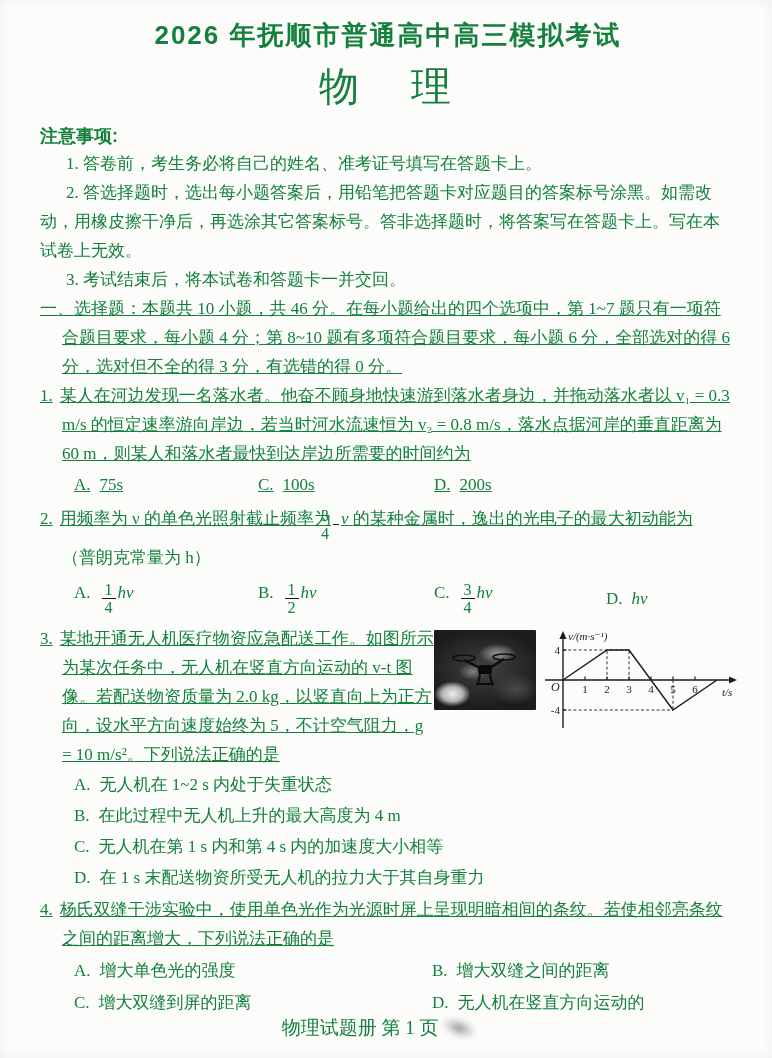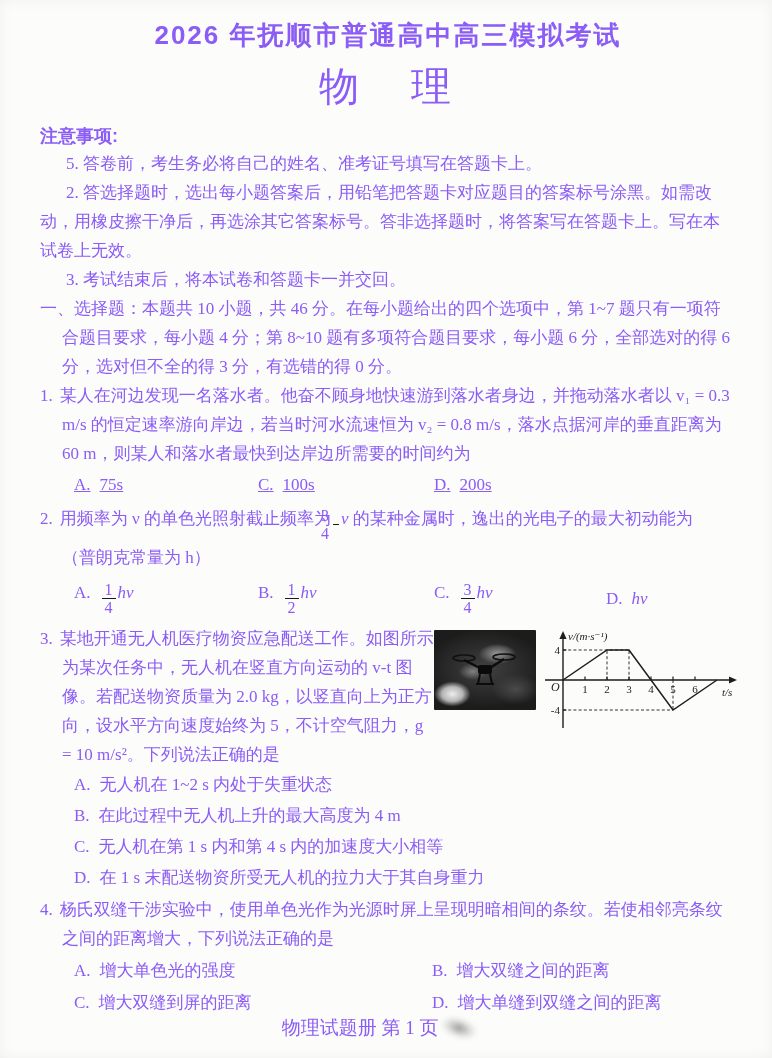--- a/index.html
+++ b/index.html
@@ -1,28 +1,28 @@
 <!DOCTYPE html>
 <html><head>
 <meta charset="utf-8">
 <style>
   html,body{margin:0;padding:0;background:#e8e8e6;}
   .page{position:relative;width:772px;height:1058px;margin:0 auto;background:#fcfcfb;
-        font-family:"Liberation Serif","DejaVu Serif",serif;color:#8b5cf6;overflow:hidden;
+        font-family:"Liberation Serif","DejaVu Serif",serif;color:#15803d;overflow:hidden;
         box-shadow:inset 0 0 14px rgba(0,0,0,0.05);}
   .content{padding:18px 36px 0 40px;}
   h1.title{margin:0;text-align:center;font-family:"Liberation Sans","DejaVu Sans",sans-serif;
            font-weight:700;font-size:26px;line-height:34px;letter-spacing:2px;}
   h2.subject{margin:9px 0 0;text-align:center;font-family:"Liberation Sans","DejaVu Sans",sans-serif;
            font-weight:400;font-size:40px;line-height:50px;letter-spacing:6px;}
   h3.notice-h{margin:12px 0 0;font-family:"Liberation Sans","DejaVu Sans",sans-serif;
            font-weight:700;font-size:18px;line-height:26px;}
   p{margin:0;font-size:17px;line-height:29px;}
   .ind{text-indent:26px;}
-  .hang{padding-left:22px;text-indent:-22px;}
+  .hang{padding-left:22px;text-indent:-22px;text-decoration:underline;}
   .qno{padding-right:7px;}
   .opts4{display:grid;grid-template-columns:184px 176px 172px 1fr;padding-left:34px;
          font-size:17px;line-height:33px;margin:0;text-decoration:underline;}
   .olab{padding-right:9px;}
   .opts-frac{display:grid;grid-template-columns:184px 176px 172px 1fr;padding-left:34px;
          font-size:17px;align-items:center;margin:4px 0 2px;min-height:46px;}
   .fr{display:inline-block;text-align:center;vertical-align:-0.95em;line-height:1.1;
       font-size:16px;margin:0 2px;}
   .fr .n{display:block;padding:0 3px;}
   .fr .d{display:block;border-top:1.4px solid #1a1a1a;padding:0 3px;}
@@ -52,21 +52,21 @@
 </head>
 <body>
 
 <div class="page">
   <div class="content">
 
     <h1 class="title">2026 年抚顺市普通高中高三模拟考试</h1>
     <h2 class="subject">物　理</h2>
 
     <h3 class="notice-h">注意事项:</h3>
-    <p class="ind">5. 答卷前，考生务必将自己的姓名、准考证号填写在答题卡上。</p>
+    <p class="ind">1. 答卷前，考生务必将自己的姓名、准考证号填写在答题卡上。</p>
     <p class="ind">2. 答选择题时，选出每小题答案后，用铅笔把答题卡对应题目的答案标号涂黑。如需改动，用橡皮擦干净后，再选涂其它答案标号。答非选择题时，将答案写在答题卡上。写在本试卷上无效。</p>
     <p class="ind">3. 考试结束后，将本试卷和答题卡一并交回。</p>
 
     <p class="hang">一、选择题：本题共 10 小题，共 46 分。在每小题给出的四个选项中，第 1~7 题只有一项符合题目要求，每小题 4 分；第 8~10 题有多项符合题目要求，每小题 6 分，全部选对的得 6 分，选对但不全的得 3 分，有选错的得 0 分。</p>
 
     <p class="hang"><span class="qno">1.</span><span>某人在河边发现一名落水者。他奋不顾身地快速游到落水者身边，并拖动落水者以 v₁ = 0.3 m/s 的恒定速率游向岸边，若当时河水流速恒为 v₂ = 0.8 m/s，落水点据河岸的垂直距离为 60 m，则某人和落水者最快到达岸边所需要的时间约为</span></p>
     <div class="opts4">
       <span><span class="olab">A.</span><span>75s</span></span>
       <span><span class="olab">C.</span><span>100s</span></span>
       <span><span class="olab">D.</span><span>200s</span></span>
@@ -136,21 +136,21 @@
       <p><span class="olab">B.</span><span>在此过程中无人机上升的最大高度为 4 m</span></p>
       <p><span class="olab">C.</span><span>无人机在第 1 s 内和第 4 s 内的加速度大小相等</span></p>
       <p><span class="olab">D.</span><span>在 1 s 末配送物资所受无人机的拉力大于其自身重力</span></p>
     </div>
 
     <p class="hang" style="margin-top:2px;"><span class="qno">4.</span><span>杨氏双缝干涉实验中，使用单色光作为光源时屏上呈现明暗相间的条纹。若使相邻亮条纹之间的距离增大，下列说法正确的是</span></p>
     <div class="opts2">
       <span><span class="olab">A.</span><span>增大单色光的强度</span></span>
       <span><span class="olab">B.</span><span>增大双缝之间的距离</span></span>
       <span><span class="olab">C.</span><span>增大双缝到屏的距离</span></span>
-      <span><span class="olab">D.</span><span>增大单缝到双缝之间的距离</span></span>
+      <span><span class="olab">D.</span><span>无人机在竖直方向运动的</span></span>
     </div>
   </div>
 
   <div class="footer">
     <span class="inner">
       <span>物理试题册  第 1 页</span>
       <span class="smudge"></span>
     </span>
   </div>
 </div>

